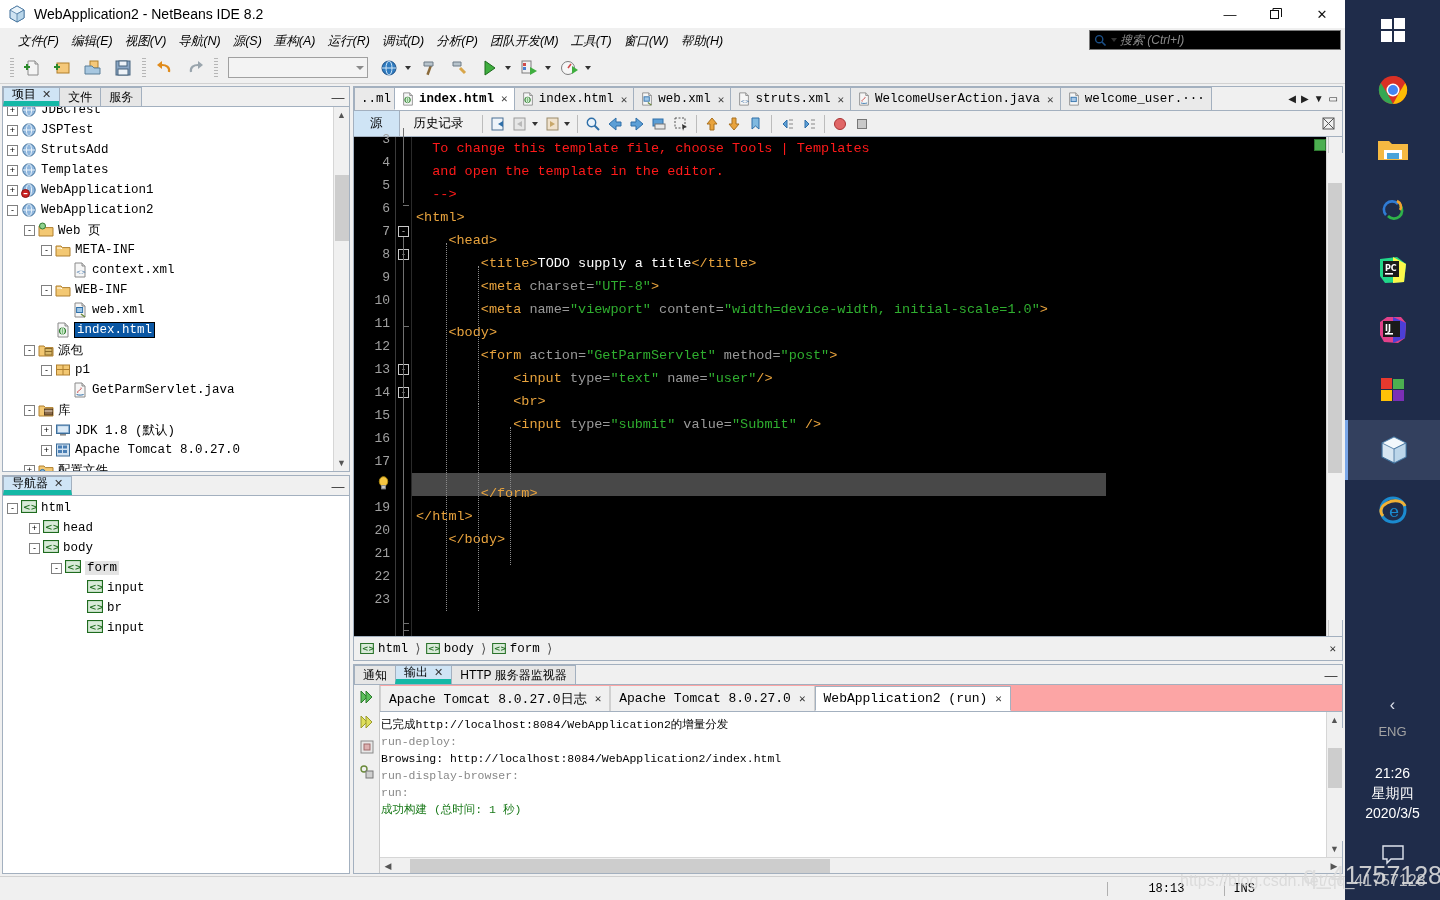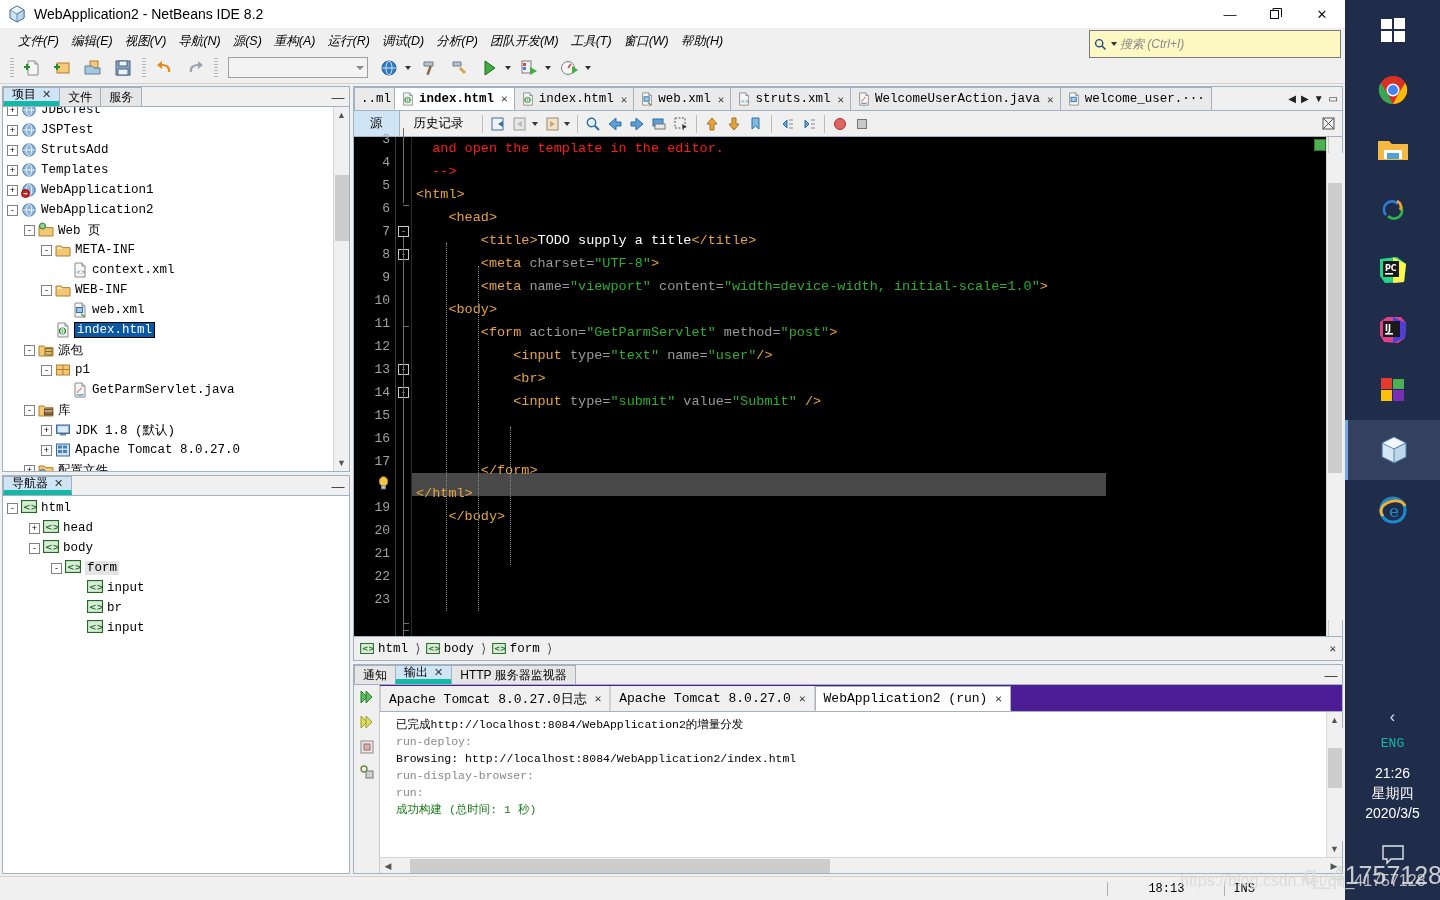--- a/index.html
+++ b/index.html
@@ -19,22 +19,22 @@
   .title-icon { width:18px; height:18px; margin-right:8px; position:relative; }
   .title-text { font-size:14px; color:#000; font-family:"Liberation Sans", sans-serif; }
   .wbtns { position:absolute; right:0; top:0; height:28px; display:flex; }
   .wbtn { width:46px; height:28px; display:flex; align-items:center; justify-content:center;
           font-size:13px; color:#111; cursor:default; }
 
   
   .menubar { height:24px; background:#f0f0f0; display:flex; align-items:flex-end;
              padding-left:12px; position:relative;font-style:italic; }
   .menu-item { padding:2px 6px; font-size:12.5px; color:#000; white-space:nowrap; }
-  .searchbox { position:absolute; right:4px; top:2px; width:252px; height:28px;
-               border:1px solid #7a7a7a; background:#fef9c3; display:flex; align-items:center;
+  .searchbox { position:absolute; right:4px; top:2px; width:252px; height:20px;
+               border:1px solid #7a7a7a; background:#000000; display:flex; align-items:center;
                padding:0 4px; }
   .searchbox .mag { width:13px; height:13px; margin-right:3px; flex:0 0 auto; }
   .search-ph { color:#8a8a8a; font-size:12px; font-family:"Liberation Sans", sans-serif; }
 
   
   .toolbar { height:32px; background:#f0f0f0; display:flex; align-items:center;
              padding-left:6px; border-bottom:1px solid #d2d2d2; }
   .tb-grip { width:4px; height:20px; margin:0 4px;
              background:repeating-linear-gradient(to bottom,#b6b6b6 0 1px,transparent 1px 3px); }
   .tb-btn { width:28px; height:26px; display:flex; align-items:center; justify-content:center;
@@ -144,29 +144,29 @@
 
   
   .out-pnl { height:210px; margin-top:3px; display:flex; flex-direction:column;
              border:1px solid #a3b0bf; background:#fff; }
   .out-tabs { height:20px; background:#f0f0f0; display:flex; align-items:flex-end;
               border-bottom:1px solid #a3b0bf; position:relative; }
   .out-body { flex:1; display:flex; min-height:0; background:#fff; }
   .out-side { width:26px; background:#f0f0f0; border-right:1px solid #c9c9c9;
               display:flex; flex-direction:column; align-items:center; padding-top:4px; gap:6px; }
   .out-main { flex:1; display:flex; flex-direction:column; min-width:0; }
-  .out-subtabs { height:26px; background:#4c1d95; display:flex; align-items:flex-end; }
+  .out-subtabs { height:26px; background:#fca5a5; display:flex; align-items:flex-end; }
   .osub { height:25px; padding:0 8px; display:flex; align-items:center;
           font-family:"Liberation Mono", monospace; font-size:13px; background:#f0f0f0;
           border-left:1px solid #d0d0d0; border-right:1px solid #d0d0d0; }
   .osub.active { background:#fff; border:1px solid #a3b0bf; border-bottom:1px solid #fff;
                  position:relative; z-index:2;font-family:Liberation Mono, monospace; }
   .osub .x { margin-left:8px; font-size:11px; color:#333; }
   .out-text { flex:1; background:#fff; font-family:"Liberation Mono", monospace; font-size:11.5px;
-              padding:4px 0 0 16px; overflow:hidden; position:relative; }
+              padding:4px 0 0 1px; overflow:hidden; position:relative; }
   .oline { height:17px; line-height:17px; white-space:pre; }
   .o-black { color:#000; }
   .o-gray { color:#888; }
   .o-green { color:#1a7a1a; }
   .hsb { height:16px; background:#f0f0f0; border-top:1px solid #d6d6d6; display:flex;
          align-items:center; }
   .hsb .arw { width:16px; text-align:center; font-size:9px; color:#555; }
   .hsb .track { flex:1; height:16px; position:relative; }
   .hsb .thumb { position:absolute; top:1px; height:14px; background:#cdcdcd; }
 
@@ -177,21 +177,21 @@
   .sb-sep { width:1px; height:14px; background:#b0b0b0; }
 
   
   #taskbar { position:absolute; right:0; top:0; width:95px; height:900px;
              background:#1f2c4a; display:flex; flex-direction:column; align-items:center;
              color:#fff; }
   .tb-ico { width:95px; height:60px; display:flex; align-items:center; justify-content:center; }
   .tb-ico.active { background:#33405e; border-left:3px solid #7aa7e8; }
   .tb-spacer { flex:1; }
   .tb-chev { font-size:16px; color:#dfe4ee; margin-bottom:10px; }
-  .tb-eng { font-size:13px; color:#14b8a6; margin-bottom:12px; font-family:Liberation Mono, monospace; }
+  .tb-eng { font-size:13px; color:#a3a3a3; margin-bottom:24px; font-family:Liberation Sans, sans-serif; }
   .tb-clock { text-align:center; font-size:14px; line-height:20px; color:#fff;
               font-family:"Liberation Sans", sans-serif; }
   .tb-notif { margin-top:22px; margin-bottom:10px; }
   .wm { position:absolute; pointer-events:none; color:#c9c9c9; opacity:.85;
         font-family:"Liberation Sans", sans-serif; }
   .wm-big { right:-2px; bottom:10px; font-size:25px; color:#dcdcdc; opacity:.9; white-space:nowrap; }
 </style>
 </head>
 <body>
 
@@ -860,20 +860,21 @@
               <div class="fold-line" style="top: -9px; height: 75px;"></div>
               <div class="fold-tick" style="top: 68px;"></div>
               <div class="fold-line" style="top: 100px; height: 408px;"></div>
               <div class="fold-tick" style="top: 493px;"></div>
               <div class="fold-line" style="top: 123px; height: 67px;"></div>
               <div class="fold-tick" style="top: 189px;"></div>
               <div class="fold-line" style="top: 261px; height: 228px;"></div>
               <div class="fold-tick" style="top: 486px;"></div>
             </div>
           <div class="code" id="codearea">
+              <div class="cline"><span class="cmt">  To change this template file, choose Tools | Templates</span></div>
               <div class="cline"><span class="cmt">  and open the template in the editor.</span></div>
               <div class="cline"><span class="cmt">  --&gt;</span></div>
               <div class="cline"><span class="tagc">&lt;html&gt;</span></div>
               <div class="cline"><span class="tagc">    &lt;head&gt;</span></div>
               <div class="cline"><span class="tagc">        &lt;title&gt;</span><span class="txt">TODO supply a title</span><span class="tagc">&lt;/title&gt;</span></div>
               <div class="cline"><span class="tagc">        &lt;meta </span><span class="attr">charset=</span><span class="val">"UTF-8"</span><span class="tagc">&gt;</span></div>
               <div class="cline"><span class="tagc">        &lt;meta </span><span class="attr">name=</span><span class="val">"viewport"</span><span class="attr"> content=</span><span class="val">"width=device-width, initial-scale=1.0"</span><span class="tagc">&gt;</span></div>
               <div class="cline"><span class="tagc">    &lt;body&gt;</span></div>
               <div class="cline"><span class="tagc">        &lt;form </span><span class="attr">action=</span><span class="val">"GetParmServlet"</span><span class="attr"> method=</span><span class="val">"post"</span><span class="tagc">&gt;</span></div>
               <div class="cline"><span class="tagc">            &lt;input </span><span class="attr">type=</span><span class="val">"text"</span><span class="attr"> name=</span><span class="val">"user"</span><span class="tagc">/&gt;</span></div>

